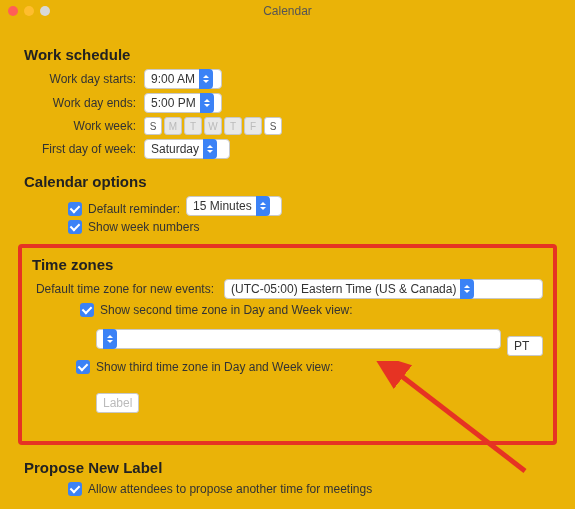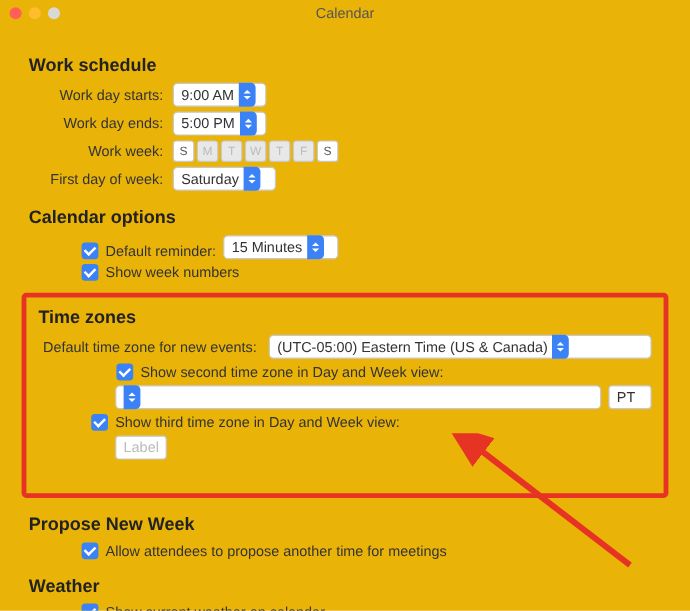--- a/index.html
+++ b/index.html
@@ -128,20 +128,21 @@
     padding: 8px 10px 24px 10px;
     margin: 10px -6px 10px -6px;
   }
   .tz-row { display:flex; align-items:center; margin:4px 0; gap:6px; }
   .tz-label-col { width: 186px; text-align:right; padding-right:4px; font-size:12px; }
   .wide-select { flex:1; }
   .textinput {
     background:#fff; border:1px solid #c8c8c8; border-radius:3px;
     height:20px; padding:0 6px; font-size:12px; display:flex; align-items:center;
     min-width:36px;
+    margin-top:15px;
   }
   .textinput.placeholder { color:#bbb; }
   .arrow {
     position:absolute;
     width:160px; height:120px;
     right:40px; bottom:28px;
     pointer-events:none;
   }
   .select.full { width:100%; }
   .tz-label { font-size:12px; }
@@ -215,21 +216,21 @@
       <div class="section-title" style="margin-top:0">Time zones</div>
 
       <div class="tz-row">
         <div class="tz-label-col">Default time zone for new events:</div>
         <div class="select wide-select full">
           <span class="sel-text">(UTC-05:00) Eastern Time (US &amp; Canada)</span>
           <span class="stepper"></span>
         </div>
       </div>
 
-      <div class="check-row" style="margin-left:65px">
+      <div class="check-row" style="margin-left:48px">
         <span class="checkbox"></span>
         <span class="tz-label">Show second time zone in Day and Week view:</span>
       </div>
       <div class="tz-row" style="margin-left:64px">
         <div class="select" style="flex:1">
           <span class="stepper"></span>
         </div>
         <div class="textinput">
           <span>PT</span>
         </div>
@@ -239,21 +240,21 @@
         <span class="checkbox"></span>
         <span class="tz-label">Show third time zone in Day and Week view:</span>
       </div>
       <div class="tz-row" style="margin-left:64px">
         <div class="textinput placeholder" title="Label">
           <span>Label</span>
         </div>
       </div>
     </div>
 
-    <div class="section-title">Propose New Week</div>
+    <div class="section-title">Propose New Label</div>
     <div class="check-row">
       <span class="checkbox"></span>
       <span>Allow attendees to propose another time for meetings</span>
     </div>
 
     <div class="section-title">Weather</div>
     <div class="check-row">
       <span class="checkbox"></span>
       <span>Show current weather on calendar</span>
     </div>

